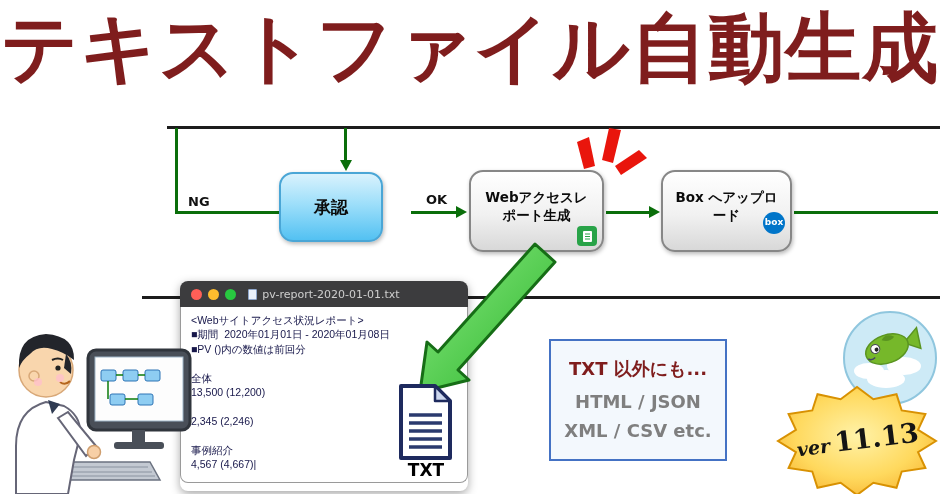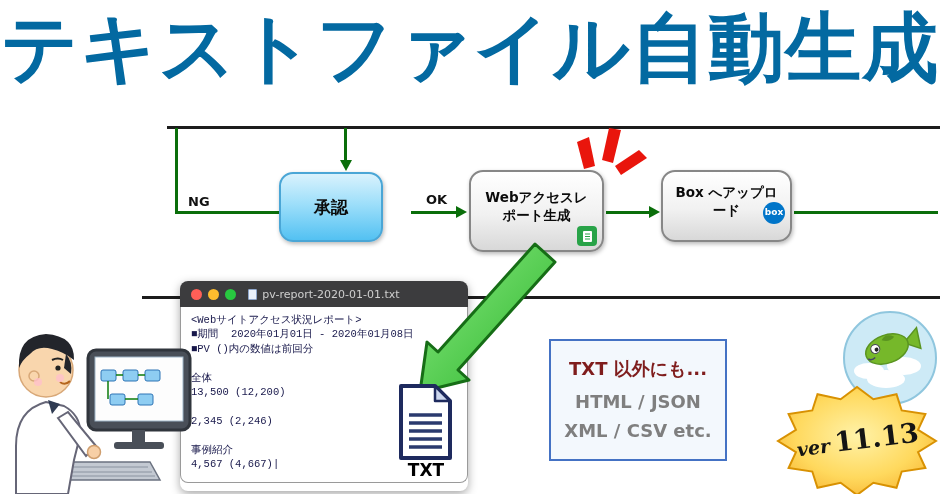--- a/index.html
+++ b/index.html
@@ -1,21 +1,21 @@
 <!DOCTYPE html>
 <html><head>
 <meta charset="utf-8">
 <style>
   * { margin:0; padding:0; box-sizing:border-box; }
   body { background:#fff; font-family:"DejaVu Sans","Liberation Sans",sans-serif; }
   .stage { position:relative; width:940px; height:494px; background:#fff; overflow:hidden; }
 
   
   .main-title { position:absolute; top:6px; left:0; width:100%; text-align:center;
-    font-size:76px; line-height:1.1; font-weight:900; color:#0369a1; letter-spacing:1px; }
+    font-size:76px; line-height:1.1; font-weight:900; color:#7f1d1d; letter-spacing:1px; }
 
   
   .lane-line { position:absolute; background:#1c1c1c; height:3px; }
 
   
   .flow { position:absolute; background:#0a6e0a; }
   .flow.h { height:3px; } .flow.v { width:3px; }
   .arrow-right { position:absolute; width:0; height:0; border-top:6px solid transparent;
     border-bottom:6px solid transparent; border-left:11px solid #0a6e0a; }
   .arrow-down { position:absolute; width:0; height:0; border-left:6px solid transparent;
@@ -41,21 +41,21 @@
     border-radius:8px; box-shadow:0 3px 10px rgba(0,0,0,.35); background:#fff; }
   .titlebar { height:26px; background:#3c3c3e; border-radius:8px 8px 0 0; position:relative;
     display:flex; align-items:center; }
   .tl { width:11px; height:11px; border-radius:50%; position:absolute; top:8px; cursor:pointer; }
   .tl.red { left:11px; background:#ff5f57; } .tl.yellow { left:28px; background:#febc2e; }
   .tl.green { left:45px; background:#28c840; }
   .title-wrap { margin:0 auto; display:flex; align-items:center; gap:5px; }
   .doc-mini { width:9px; height:11px; background:#eaf1fb; border:1px solid #8fa7cc; border-radius:1px; }
   .win-title { color:#cfcfcf; font-size:11px; }
   .term-body { height:176px; background:#fff; border:1px solid #9a9a9a; border-top:none;
-    border-radius:0 0 8px 8px; padding:6px 10px; font-family:Liberation Mono, monospace;
+    border-radius:0 0 8px 8px; padding:6px 10px; font-family:Liberation Sans, sans-serif;
     font-size:10.5px; color:#17174a; cursor:text; overflow:hidden; }
   .term-line { white-space:pre; min-height:14.4px; line-height:14.4px; }
 
   
   .gfx { position:absolute; pointer-events:none; }
 
   
   .txt-label { position:absolute; left:391px; top:460px; width:70px; text-align:center;
     font-weight:bold; font-size:17px; color:#000; }
 
@@ -107,21 +107,21 @@
     <span class="task-icon icon-report">
       <svg width="11" height="13" viewBox="0 0 11 13">
           <rect x="1" y="1" width="9" height="11" rx="1" fill="#fff"></rect>
           <line x1="3" y1="4" x2="8" y2="4" stroke="#28a348" stroke-width="1"></line>
           <line x1="3" y1="6.5" x2="8" y2="6.5" stroke="#28a348" stroke-width="1"></line>
           <line x1="3" y1="9" x2="8" y2="9" stroke="#28a348" stroke-width="1"></line>
         </svg>
     </span>
   </div>
 
-  <div class="node task" style="left:661px; top:170px; width:131px; height:72px;">
+  <div class="node task" style="left:661px; top:170px; width:131px; height:82px;">
     <span class="node-label">Box へアップロード</span>
     <span class="task-icon icon-box">box</span>
   </div>
 
   <svg class="gfx" style="left:563px; top:124px;" width="96" height="64" viewBox="0 0 96 64">
     <polygon points="14,18 26,13 32,42 21,45" fill="#e9150c"></polygon>
     <polygon points="46,4 58,6 50,39 39,36" fill="#e9150c"></polygon>
     <polygon points="76,26 84,34 58,51 52,42" fill="#e9150c"></polygon>
   </svg>
 

